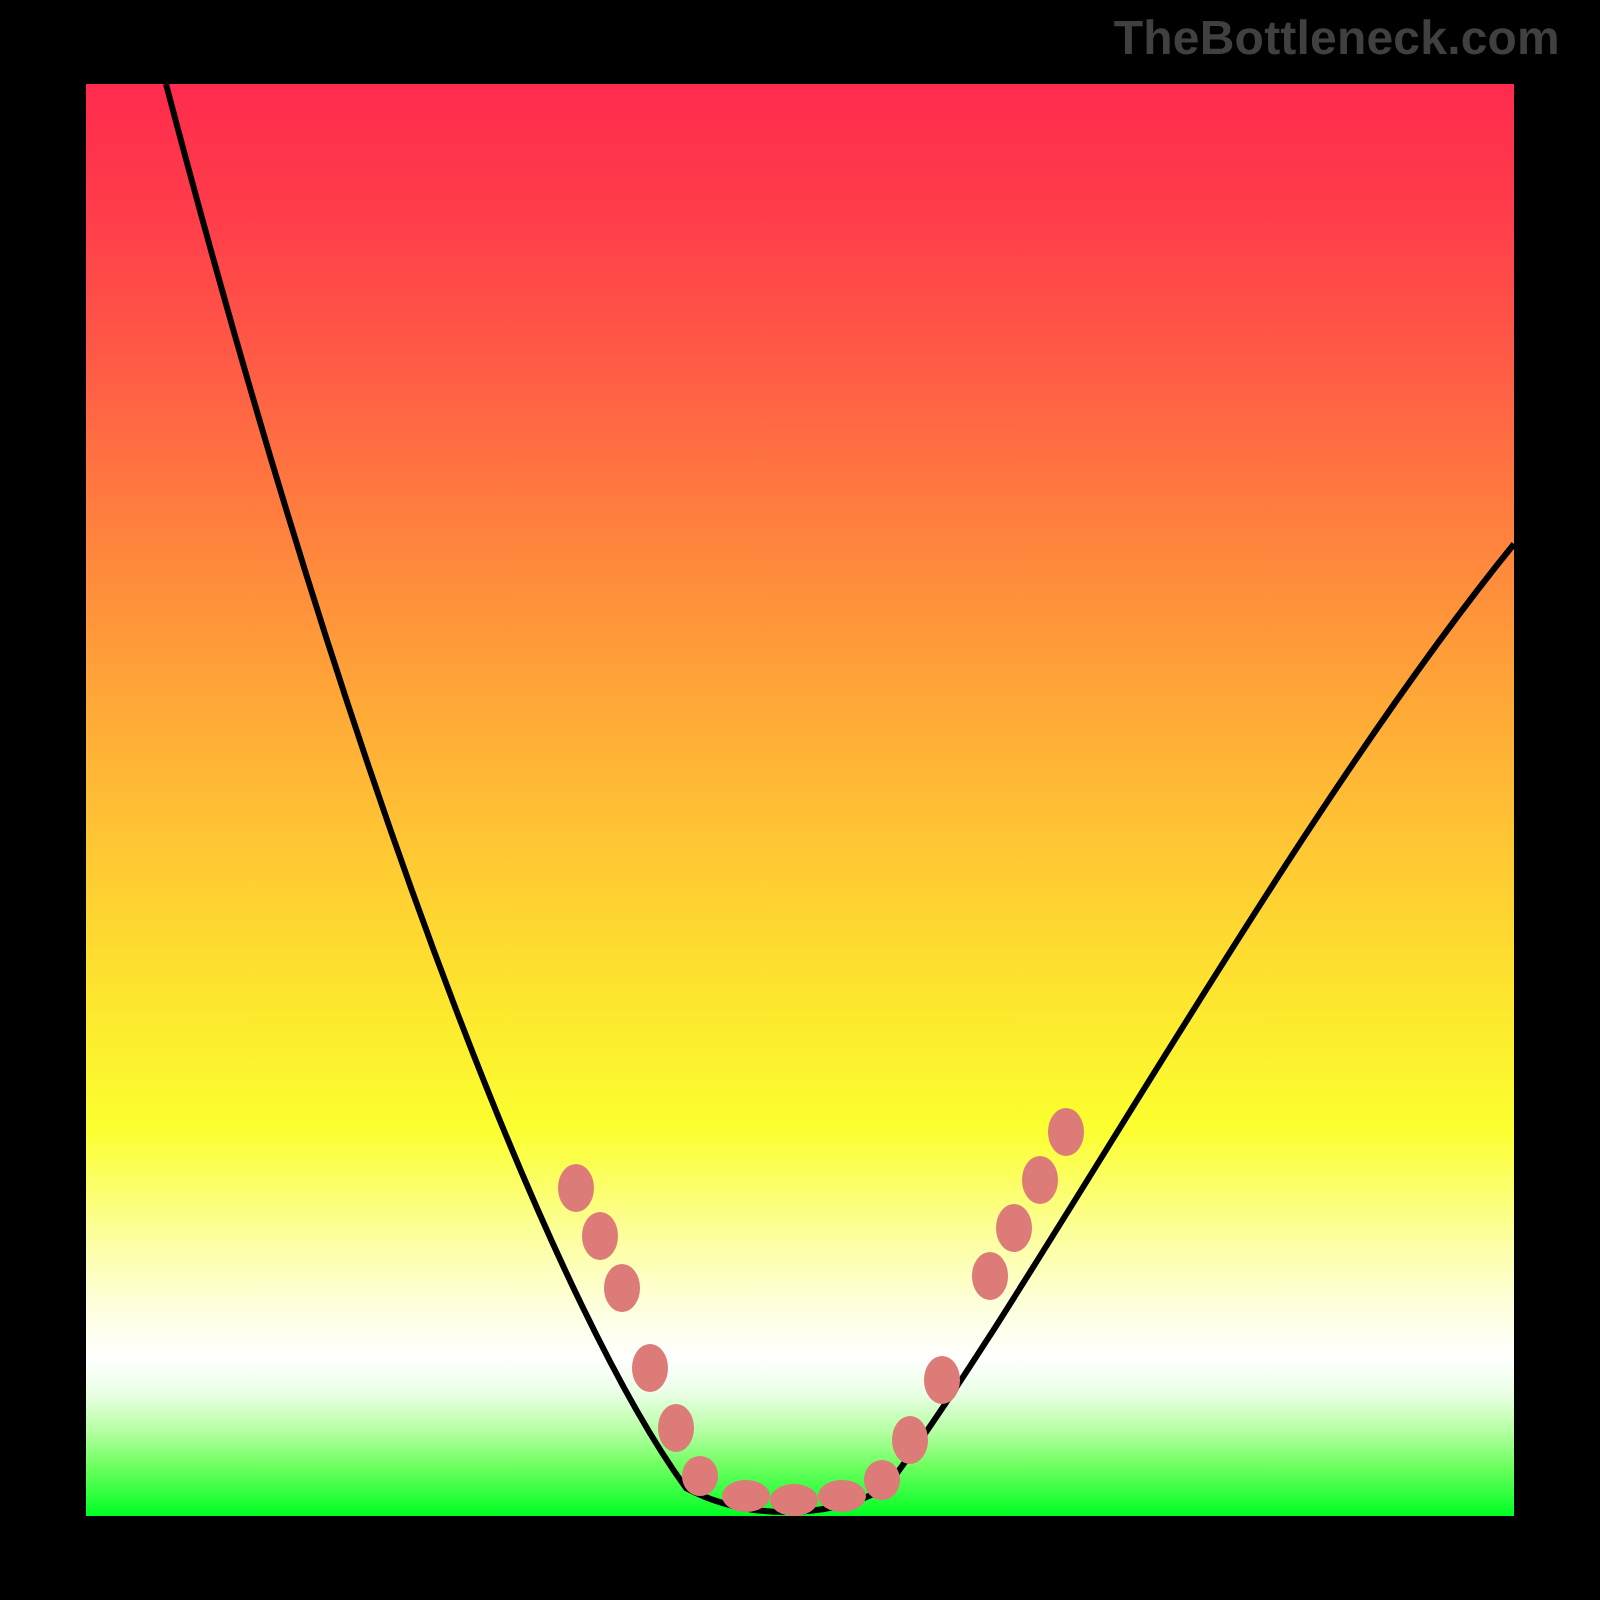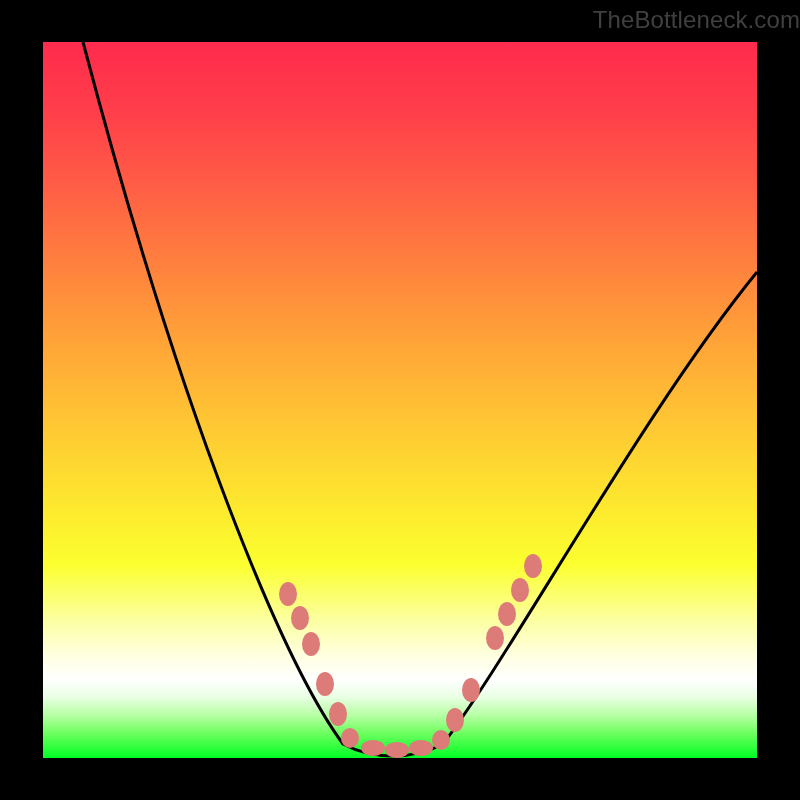--- a/index.html
+++ b/index.html
@@ -39,24 +39,24 @@
       #ffffff 89%,
       #e9ffe4 91.5%,
       #b7ffa4 94%,
       #6fff60 96.5%,
       #00ff24 100%
     );
   }
   .watermark {
     position: absolute;
     top: 6px;
-    right: 0;
+    right: 20px;
     color: #404040;
     font-size: 24px;
-    font-weight: 400;
+    font-weight: 700;
     letter-spacing: 0.1px;
   }
   svg.curve {
     position: absolute;
     left: 0;
     top: 0;
     width: 714px;
     height: 716px;
     overflow: visible;
   }

